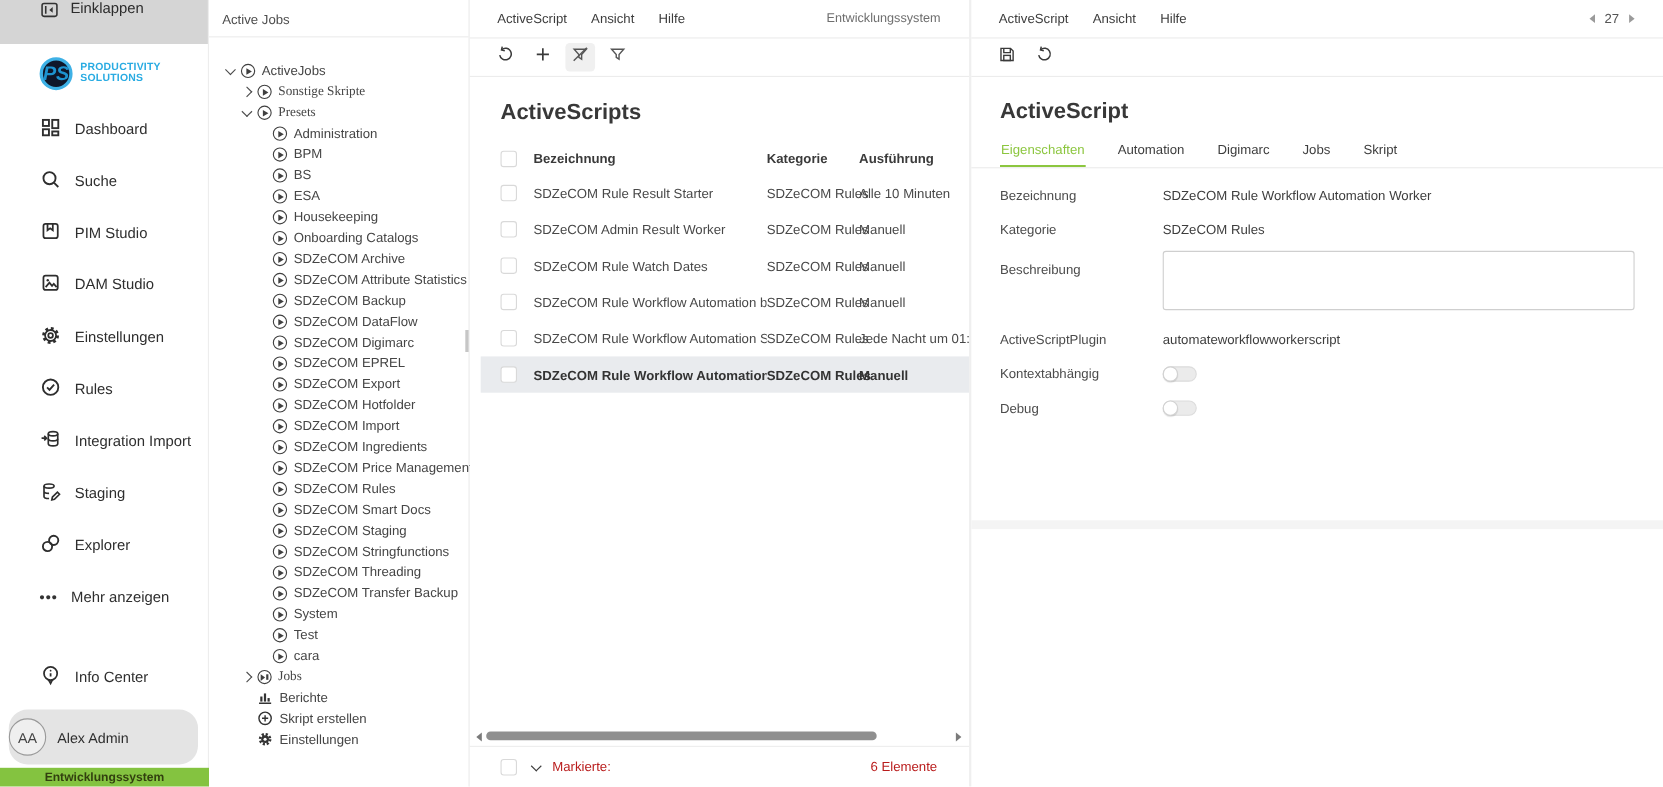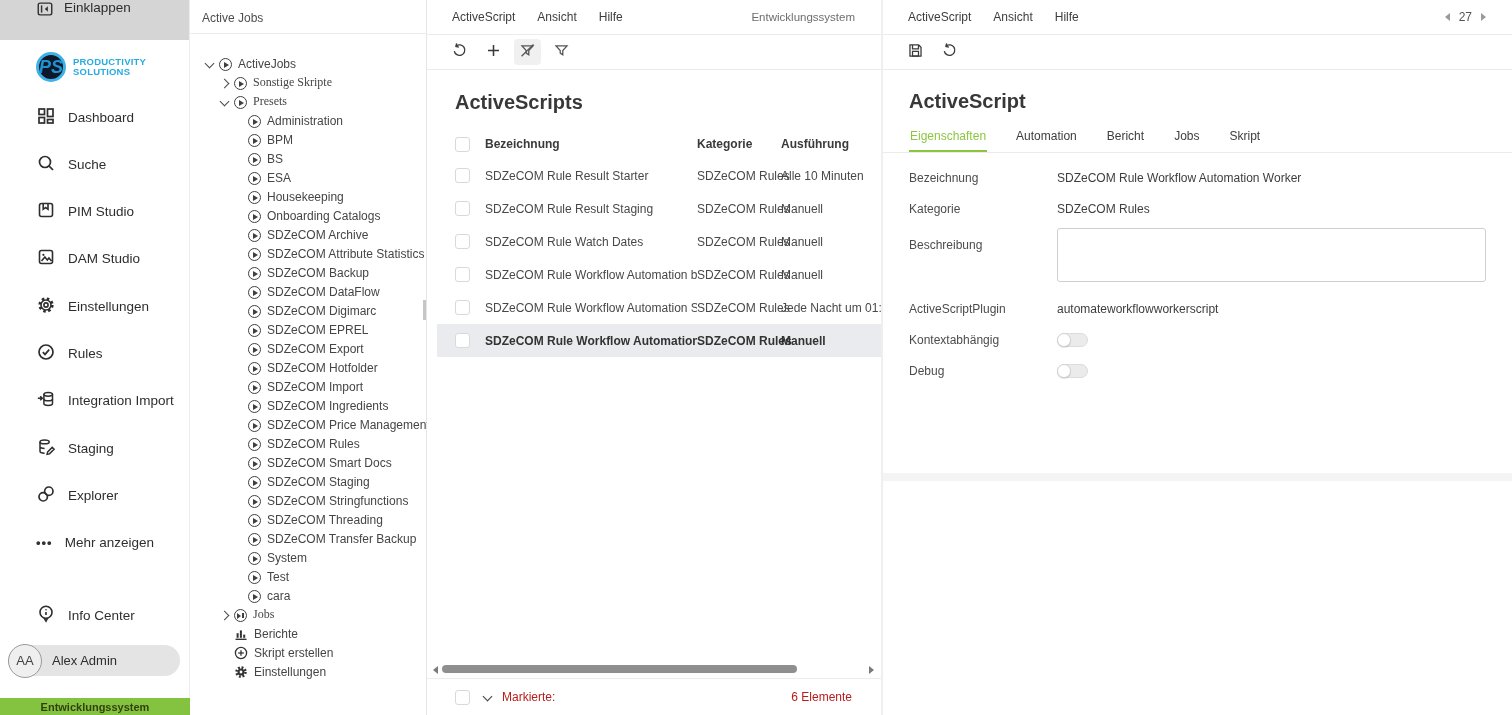--- a/index.html
+++ b/index.html
@@ -14,21 +14,21 @@
   .logo-row { position:absolute; top:52px; left:36px; display:flex; align-items:center; gap:7px; }
   .logo-badge { width:30px; height:30px; border-radius:50%; background:#0f172a;
     border:3px solid #3eb1e6; color:#1d93cf; font-weight:700; font-style:italic;
     font-size:18px; display:flex; align-items:center; justify-content:center; }
   .logo-text { color:#29abe2; font-size:9.5px; font-weight:700; line-height:10px; letter-spacing:.2px; }
   .side-item { position:absolute; left:36px; height:24px; display:flex; align-items:center;
     gap:12px; font-size:13.5px; color:#2e2e2e; cursor:pointer; white-space:nowrap; }
   .side-item svg { flex:none; }
   .dots-icon::before { content:"\2022\2022\2022"; font-size:13px; letter-spacing:1px;
     font-weight:700; color:#333; }
-  .user-pill { position:absolute; left:8px; top:645px; width:172px; height:31px;
+  .user-pill { position:absolute; left:8px; top:645px; width:172px; height:50px;
     background:#e4e4e4; border-radius:17px; display:flex; align-items:center; gap:10px; cursor:pointer; }
   .avatar { width:34px; height:34px; border-radius:50%; background:#efefef;
     border:1px solid #9a9a9a; display:flex; align-items:center; justify-content:center;
     font-size:13px; color:#444; flex:none; }
   .user-name { font-size:13px; color:#2e2e2e; }
   .env-bar { position:absolute; left:0; bottom:0; width:190px; height:17px; background:#84c340;
     display:flex; align-items:center; justify-content:center; font-size:11px; font-weight:700; color:#32400f; }
 
   
   .treepanel { left:190px; width:237px; border-right:1px solid #e6e6e6; }
@@ -442,21 +442,21 @@
         <span class="checkbox"></span>
       </span>
     <span class="col-name">SDZeCOM Rule Result Starter</span>
     <span class="col-cat">SDZeCOM Rules</span>
     <span class="col-exec">Alle 10 Minuten</span>
   </div>
   <div class="t-row">
     <span class="cb-slot">
         <span class="checkbox"></span>
       </span>
-    <span class="col-name">SDZeCOM Rule Result Staging</span>
+    <span class="col-name">SDZeCOM Admin Result Worker</span>
     <span class="col-cat">SDZeCOM Rules</span>
     <span class="col-exec">Manuell</span>
   </div>
   <div class="t-row">
     <span class="cb-slot">
         <span class="checkbox"></span>
       </span>
     <span class="col-name">SDZeCOM Rule Watch Dates</span>
     <span class="col-cat">SDZeCOM Rules</span>
     <span class="col-exec">Manuell</span>
@@ -527,21 +527,21 @@
             <path d="M6.6 1.6 L5.8 5.2 L9.3 6"></path>
           </svg></span>
       </span>
   </div>
 
   <div class="page-title">ActiveScript</div>
 
   <div class="tabs">
     <span class="tab active">Eigenschaften</span>
     <span class="tab">Automation</span>
-    <span class="tab">Bericht</span>
+    <span class="tab">Digimarc</span>
     <span class="tab">Jobs</span>
     <span class="tab">Skript</span>
   </div>
 
   <div style="padding-top:9px">
     <div class="f-row">
       <span class="f-label">Bezeichnung</span>
       <span class="f-value">SDZeCOM Rule Workflow Automation Worker</span>
     </div>
     <div class="f-row">

